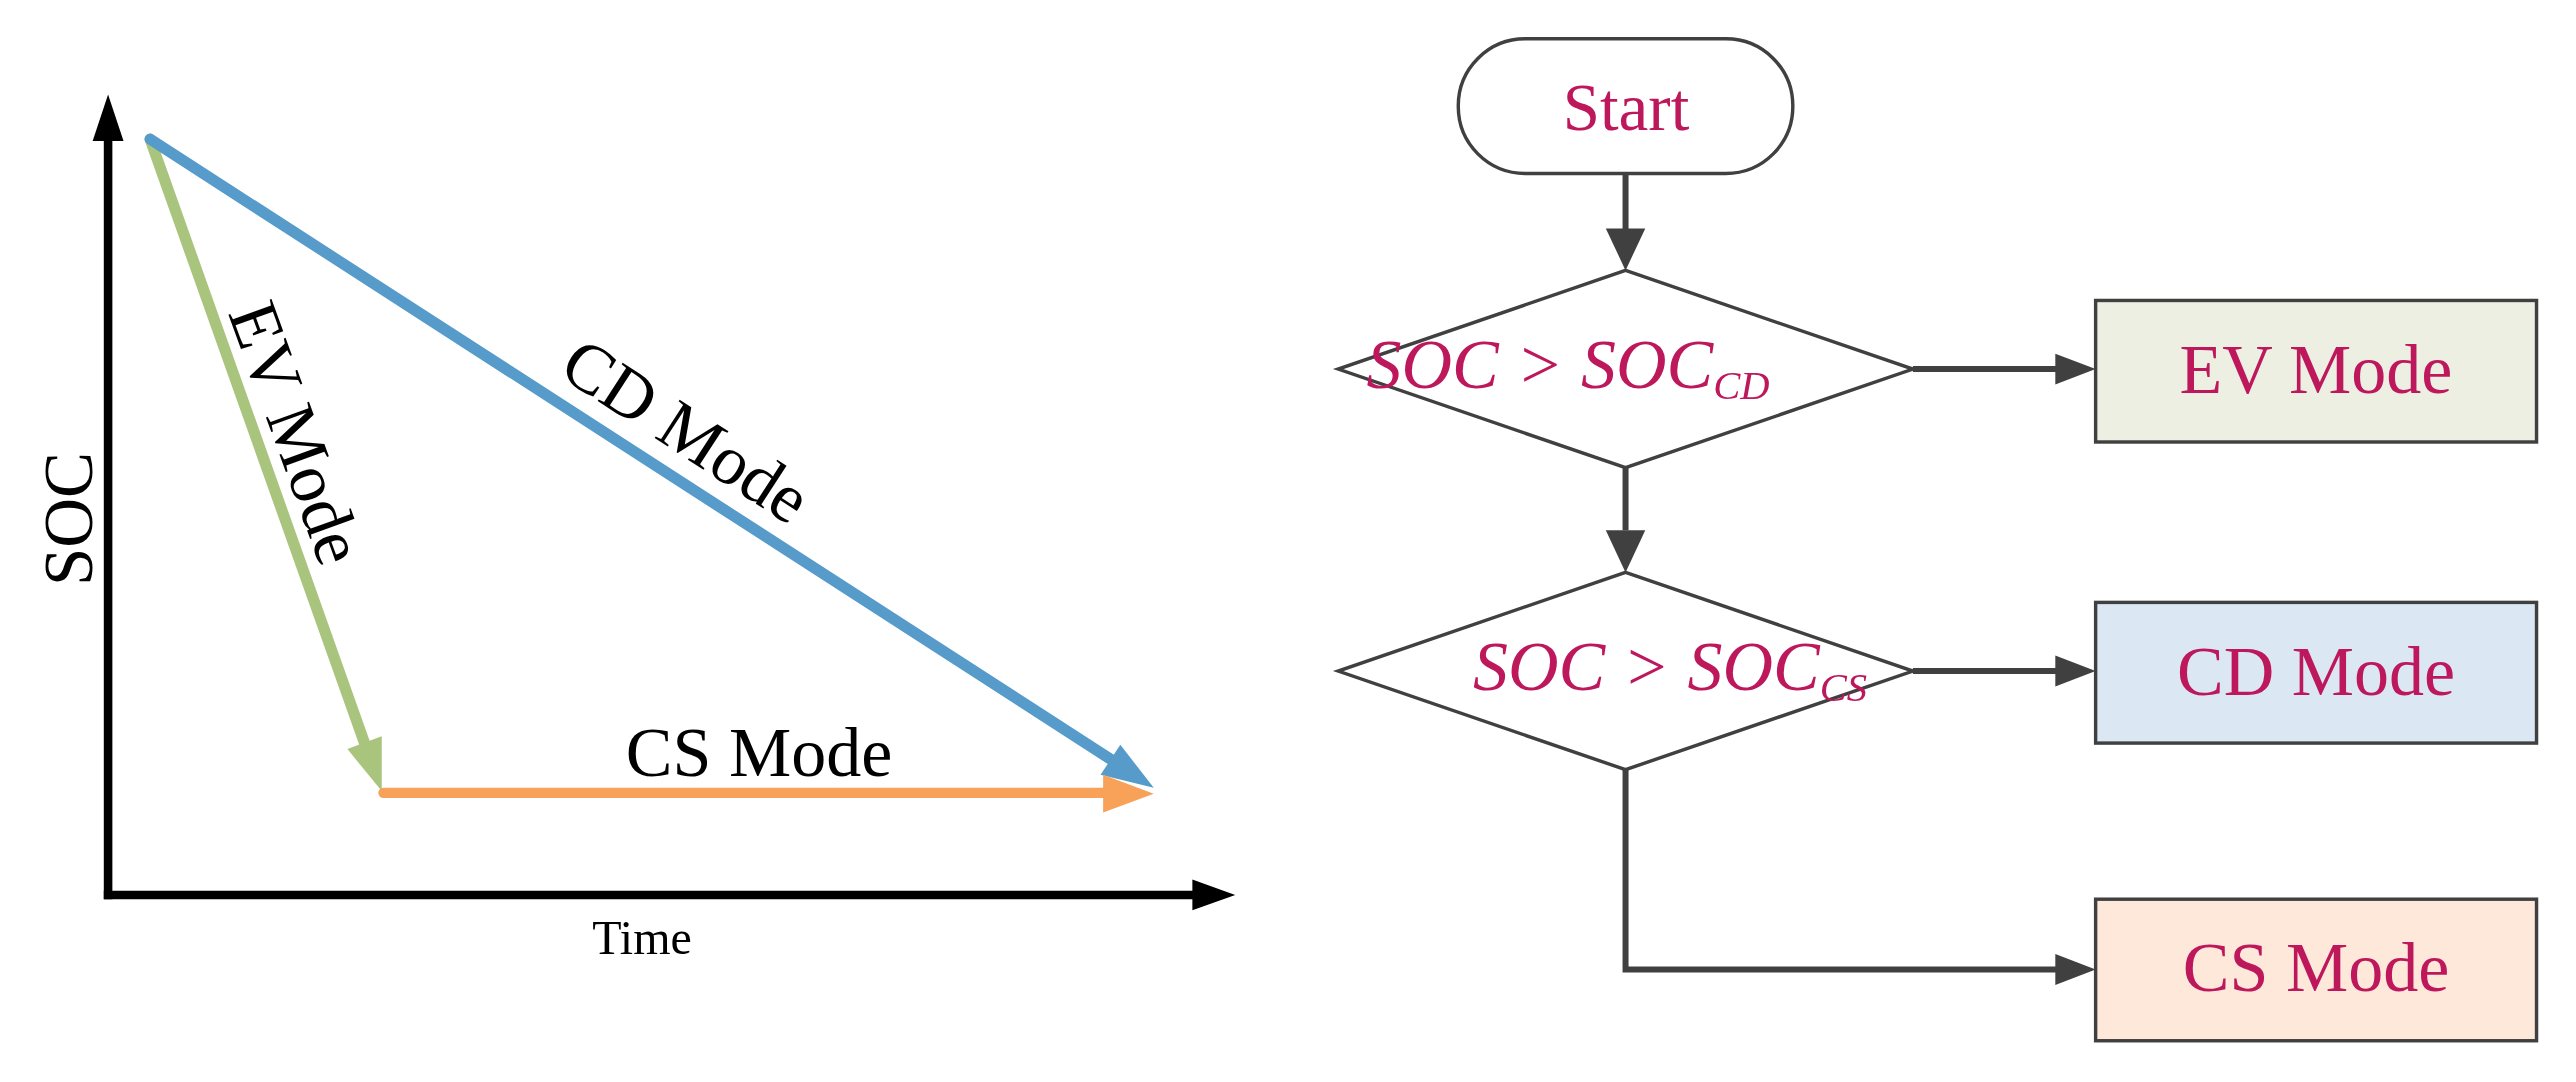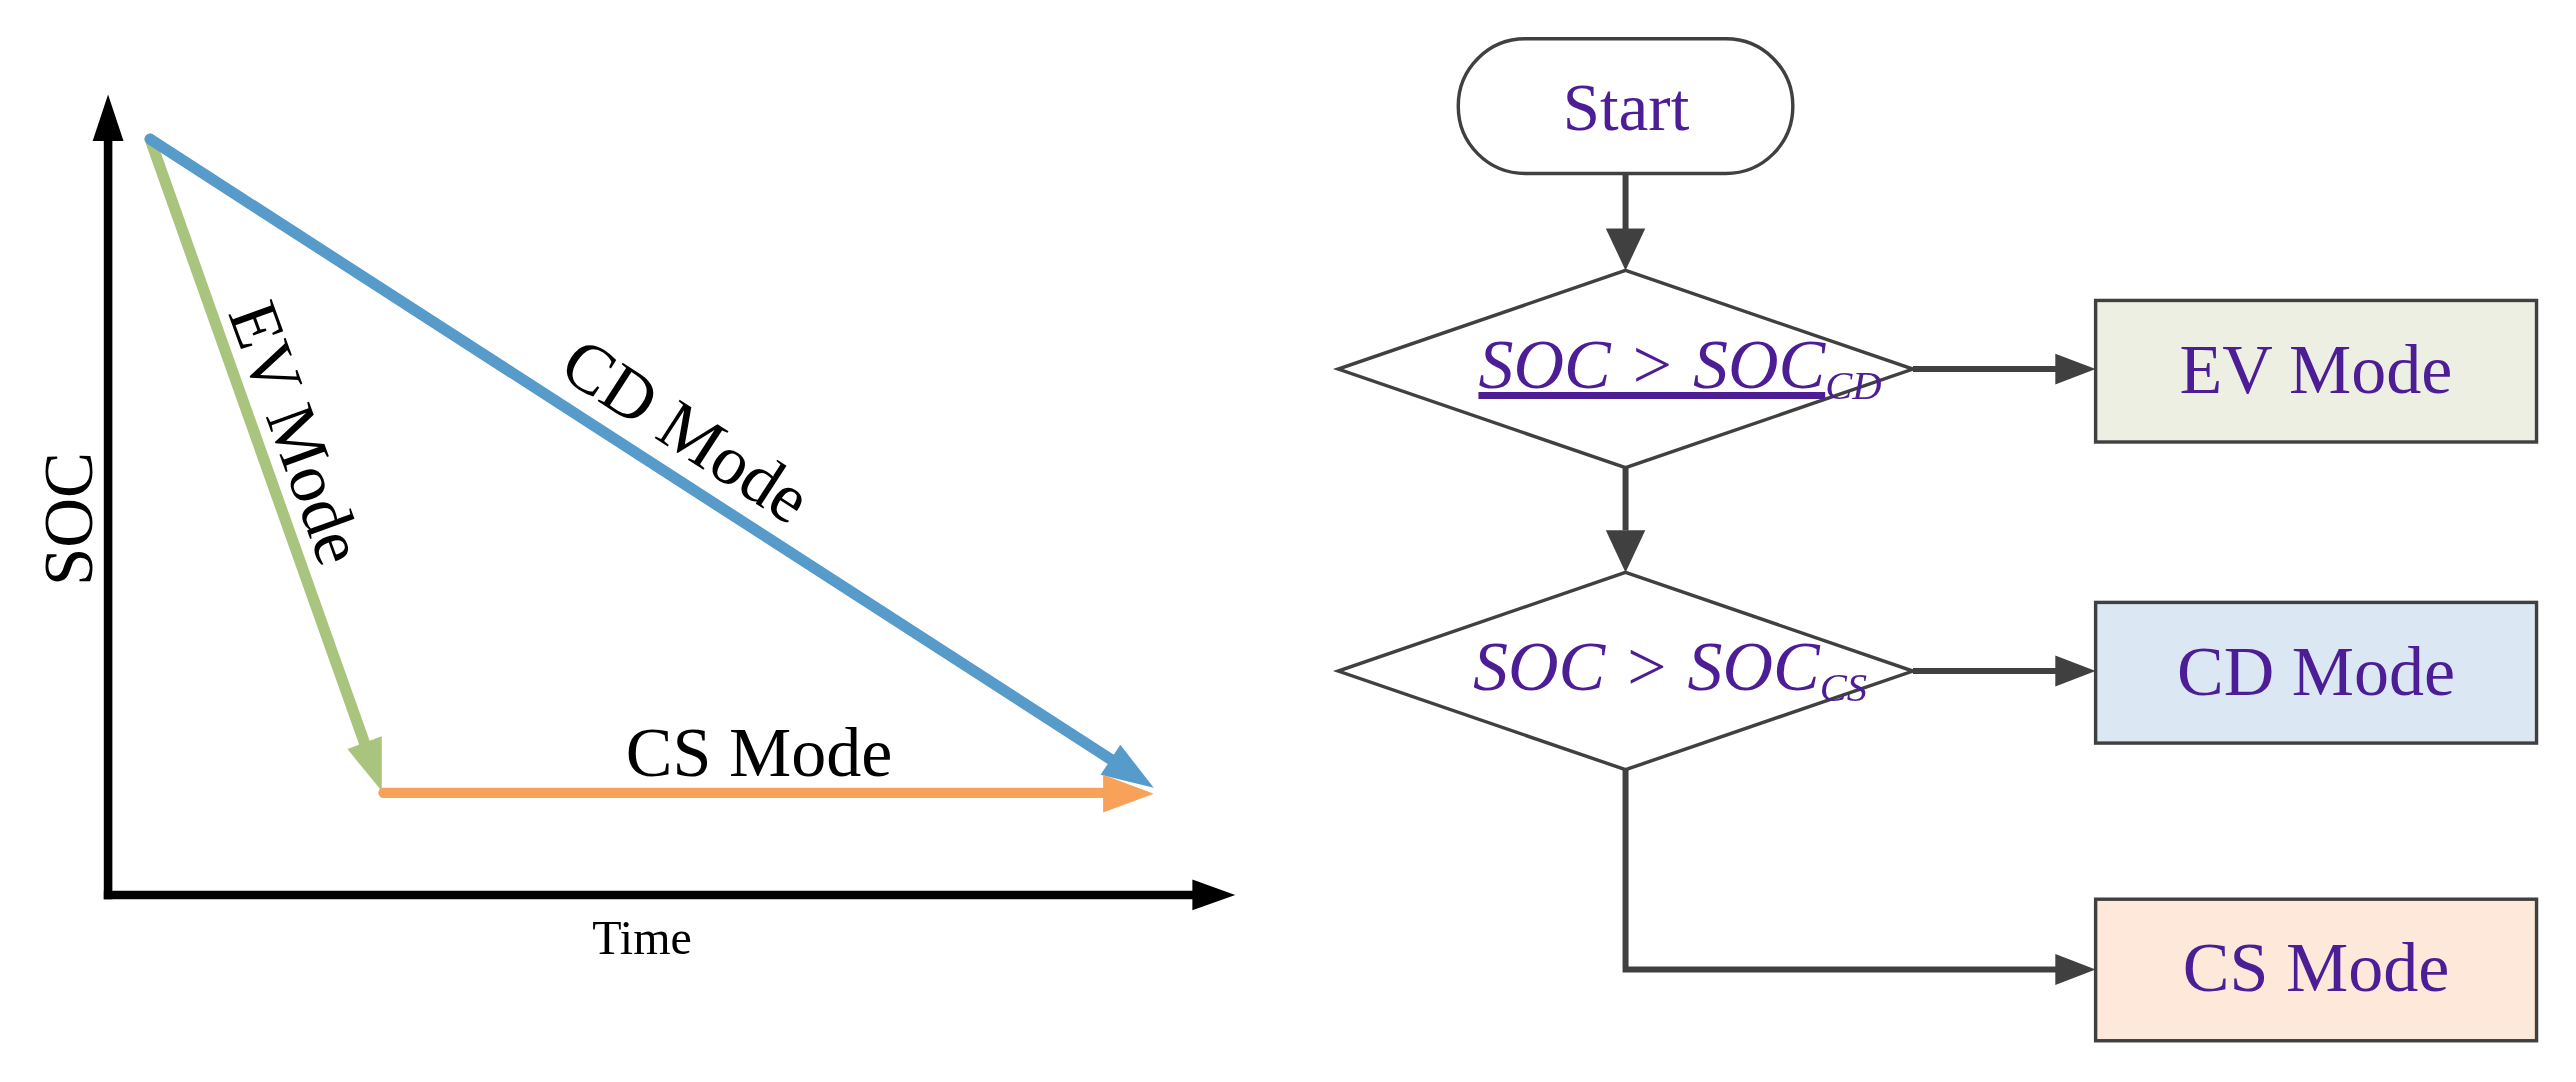--- a/index.html
+++ b/index.html
@@ -22,21 +22,21 @@
     transform: translate(-50%, -50%);
     white-space: nowrap;
     color: #000000;
     font-size: 69px;
     line-height: 1;
     text-align: center;
   }
   .lbl.rot-n90 { transform: translate(-50%, -50%) rotate(-90deg); }
   .lbl.rot-70  { transform: translate(-50%, -50%) rotate(70deg); }
   .lbl.rot-33  { transform: translate(-50%, -50%) rotate(33deg); }
-  .lbl.flow    { color: #4c1d95; }
+  .lbl.flow    { color: #be185d; }
   .lbl.start-text { font-size: 67px; }
   .lbl.box-text   { font-size: 70px; }
   .lbl.cond-text  { font-size: 70px; font-style: italic; }
   .cond-text sub {
     font-size: 0.58em;
     line-height: 0;
     vertical-align: baseline;
     position: relative;
     bottom: -0.28em;
   }
@@ -100,21 +100,21 @@
   <div class="lbl" style="left:642px; top:938px; font-size:48px;">Time</div>
 
   <div class="lbl rot-70" style="left:296px; top:433px; font-size:70px;">EV Mode</div>
 
   <div class="lbl rot-33" style="left:686px; top:431px; font-size:70px;">CD Mode</div>
 
   <div class="lbl" style="left:759px; top:753px; font-size:70px;">CS Mode</div>
 
   <div class="lbl flow start-text" style="left:1626px; top:107px;">Start</div>
 
-  <div class="lbl flow cond-text" style="left:1680px; top:365px;text-decoration:underline;">
+  <div class="lbl flow cond-text" style="left:1568px; top:365px;">
     <span>SOC &gt; SOC</span><sub>CD</sub>
   </div>
 
   <div class="lbl flow cond-text" style="left:1670px; top:667px;">
     <span>SOC &gt; SOC</span><sub>CS</sub>
   </div>
 
   <div class="lbl flow box-text" style="left:2316px; top:370px;">EV Mode</div>
 
   <div class="lbl flow box-text" style="left:2316px; top:672px;">CD Mode</div>

